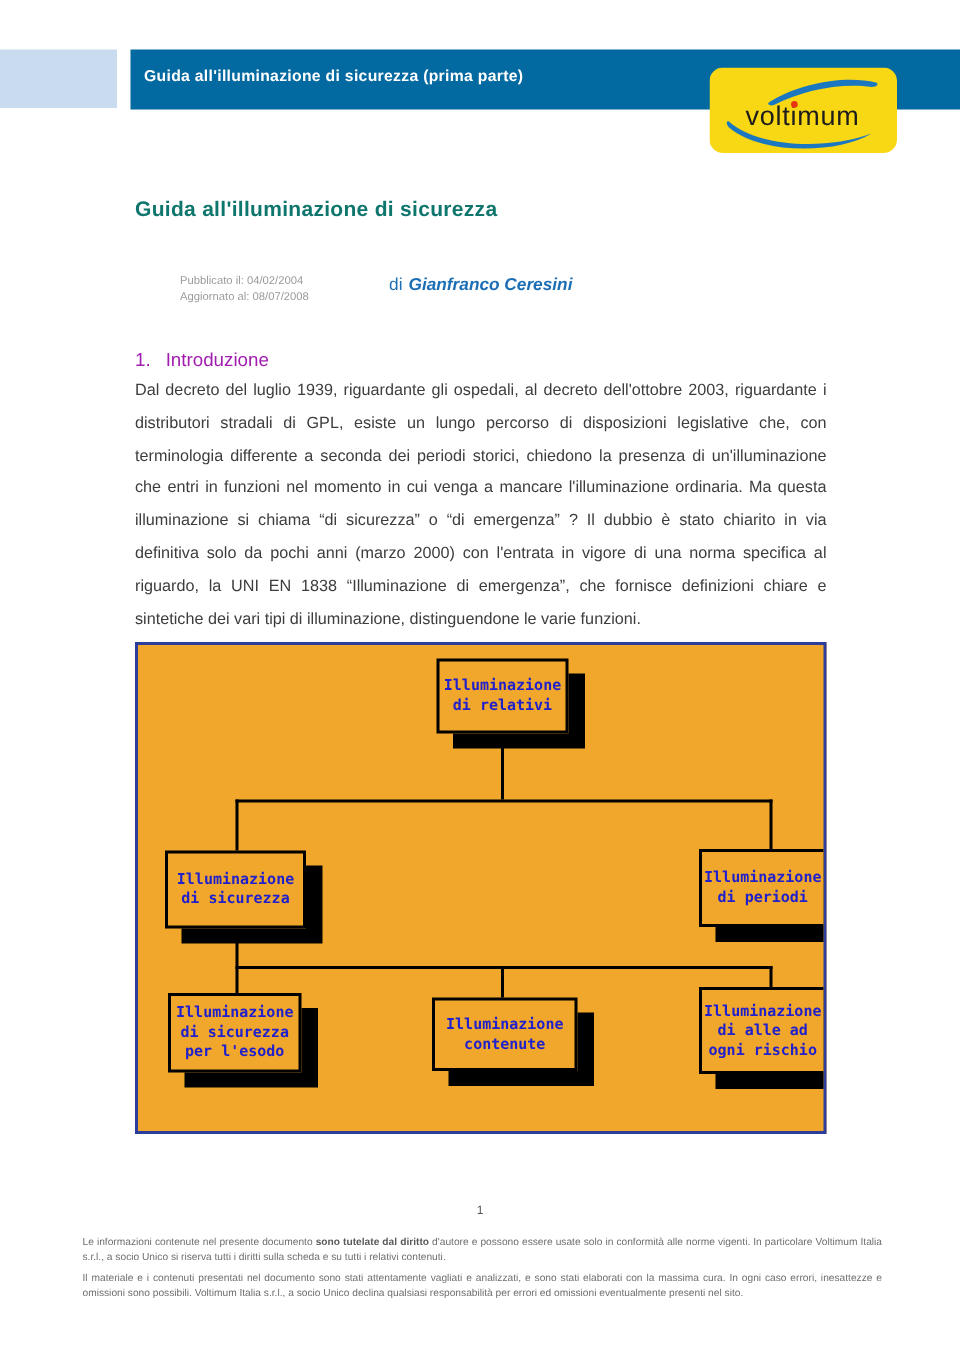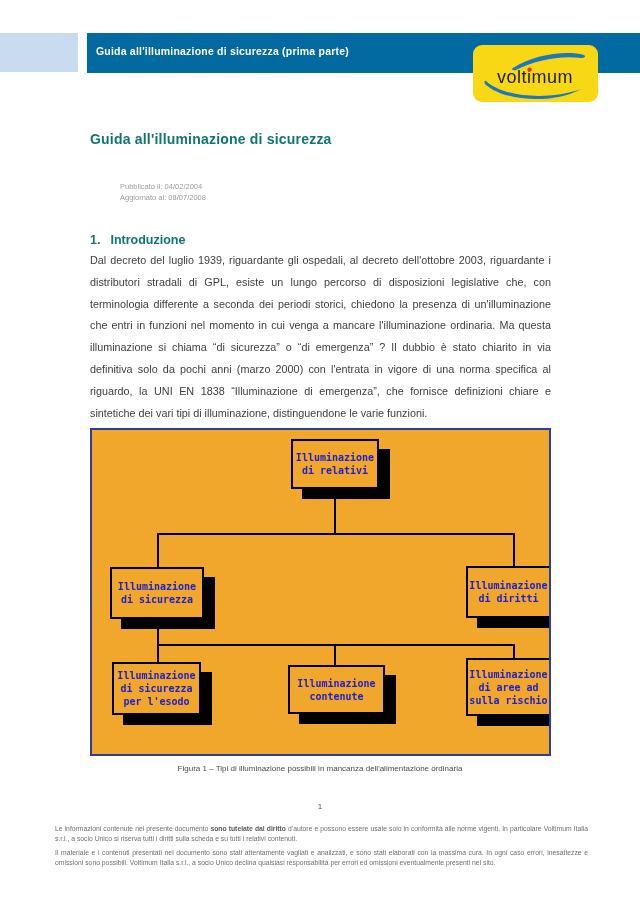--- a/index.html
+++ b/index.html
@@ -17,21 +17,21 @@
   .logo{position:absolute;left:473px;top:45px;width:125px;height:70px;}
   
   .doc-title{
     position:absolute;left:90px;top:131px;width:461px;
     color:#0f766e;font-size:14px;font-weight:bold;letter-spacing:.2px;
   }
   .meta-dates{position:absolute;left:76px;top:181px;color:#9b9b9b;font-size:7.5px;line-height:11px;margin-left:44px;}
   .byline{position:absolute;left:90px;top:184px;width:461px;text-align:center;color:#1d6fb5;font-size:11.5px;}
   .byline .author{font-weight:bold;font-style:italic;margin-left:4px;}
   
-  .section-heading{position:absolute;left:90px;top:233px;color:#0f766e;font-size:12.5px;font-weight:bold;}
+  .section-heading{position:absolute;left:90px;top:233px;color:#a21caf;font-size:12.5px;font-weight:normal;}
   .section-heading .num{margin-right:10px;}
   .body-text{
     position:absolute;left:90px;top:250px;width:461px;color:#3d3d3d;
     font-size:10.8px;line-height:21.8px;text-align:justify;
   }
   
   .figure{
     position:absolute;left:90px;top:428px;width:457px;height:324px;
     background:#f1a72b;border:2px solid #2d3d9b;overflow:hidden;
   }
@@ -70,20 +70,23 @@
       <text x="62" y="38" text-anchor="middle" font-family="Liberation Sans, sans-serif" font-size="18" letter-spacing="0.5" fill="#1c1c1c">voltimum</text>
       <circle cx="56.6" cy="24.6" r="2.2" fill="#e8340c"></circle>
     </svg>
   </div>
 
   <div class="doc-title">Guida all'illuminazione di sicurezza</div>
   <div class="meta-dates">
     <div>Pubblicato il: 04/02/2004</div>
     <div>Aggiornato al: 08/07/2008</div>
   </div>
+  <div class="byline">
+    <span>di</span><span class="author">Gianfranco Ceresini</span>
+  </div>
 
   <div class="section-heading">
     <span class="num">1.</span><span>Introduzione</span>
   </div>
   <div class="body-text">Dal decreto del luglio 1939, riguardante gli ospedali, al decreto dell'ottobre 2003, riguardante i distributori stradali di GPL, esiste un lungo percorso di disposizioni legislative che, con terminologia differente a seconda dei periodi storici, chiedono la presenza di un'illuminazione che entri in funzioni nel momento in cui venga a mancare l'illuminazione ordinaria. Ma questa illuminazione si chiama “di sicurezza” o “di emergenza” ? Il dubbio è stato chiarito in via definitiva solo da pochi anni (marzo 2000) con l'entrata in vigore di una norma specifica al riguardo,  la UNI EN 1838 “Illuminazione di emergenza”, che fornisce definizioni chiare e sintetiche dei vari tipi di illuminazione, distinguendone le varie funzioni.</div>
 
   <div class="figure">
 
     <div class="conn" style="left:242px;top:59px;width:2px;height:44px;"></div>
     <div class="conn" style="left:65px;top:103px;width:358px;height:2px;"></div>
@@ -97,39 +100,38 @@
     <div class="fbox" style="left:199px;top:9px;width:88px;height:50px;">
       <span>Illuminazione</span>
       <span>di relativi</span>
     </div>
     <div class="fbox" style="left:18px;top:137px;width:94px;height:52px;">
       <span>Illuminazione</span>
       <span>di sicurezza</span>
     </div>
     <div class="fbox" style="left:374px;top:136px;width:85px;height:52px;">
       <span>Illuminazione</span>
-      <span>di diritti</span>
+      <span>di periodi</span>
     </div>
     <div class="fbox" style="left:20px;top:232px;width:89px;height:53px;">
       <span>Illuminazione</span>
       <span>di sicurezza</span>
       <span>per l'esodo</span>
     </div>
     <div class="fbox" style="left:196px;top:235px;width:97px;height:49px;">
       <span>Illuminazione</span>
       <span>contenute</span>
     </div>
     <div class="fbox" style="left:374px;top:228px;width:85px;height:58px;">
       <span>Illuminazione</span>
-      <span>di aree ad</span>
-      <span>sulla rischio</span>
+      <span>di alle ad</span>
+      <span>ogni rischio</span>
     </div>
   </div>
 
-  <div class="fig-caption">Figura 1 – Tipi di illuminazione possibili in mancanza dell'alimentazione ordinaria</div>
 
   <div class="page-number">1</div>
   <div class="footer">
     <p><span>Le informazioni contenute nel presente documento </span><b>sono tutelate dal diritto</b><span> d'autore e possono essere usate solo in conformità alle norme vigenti. In particolare Voltimum Italia s.r.l., a socio Unico si riserva tutti i diritti sulla scheda e su tutti i relativi contenuti.</span></p>
     <p>Il materiale e i contenuti presentati nel documento sono stati attentamente vagliati e analizzati, e sono stati elaborati con la massima cura. In ogni caso errori, inesattezze e omissioni sono possibili. Voltimum Italia s.r.l., a socio Unico declina qualsiasi responsabilità per errori ed omissioni eventualmente presenti nel sito.</p>
   </div>
 
 </div>
 
 </body></html>

